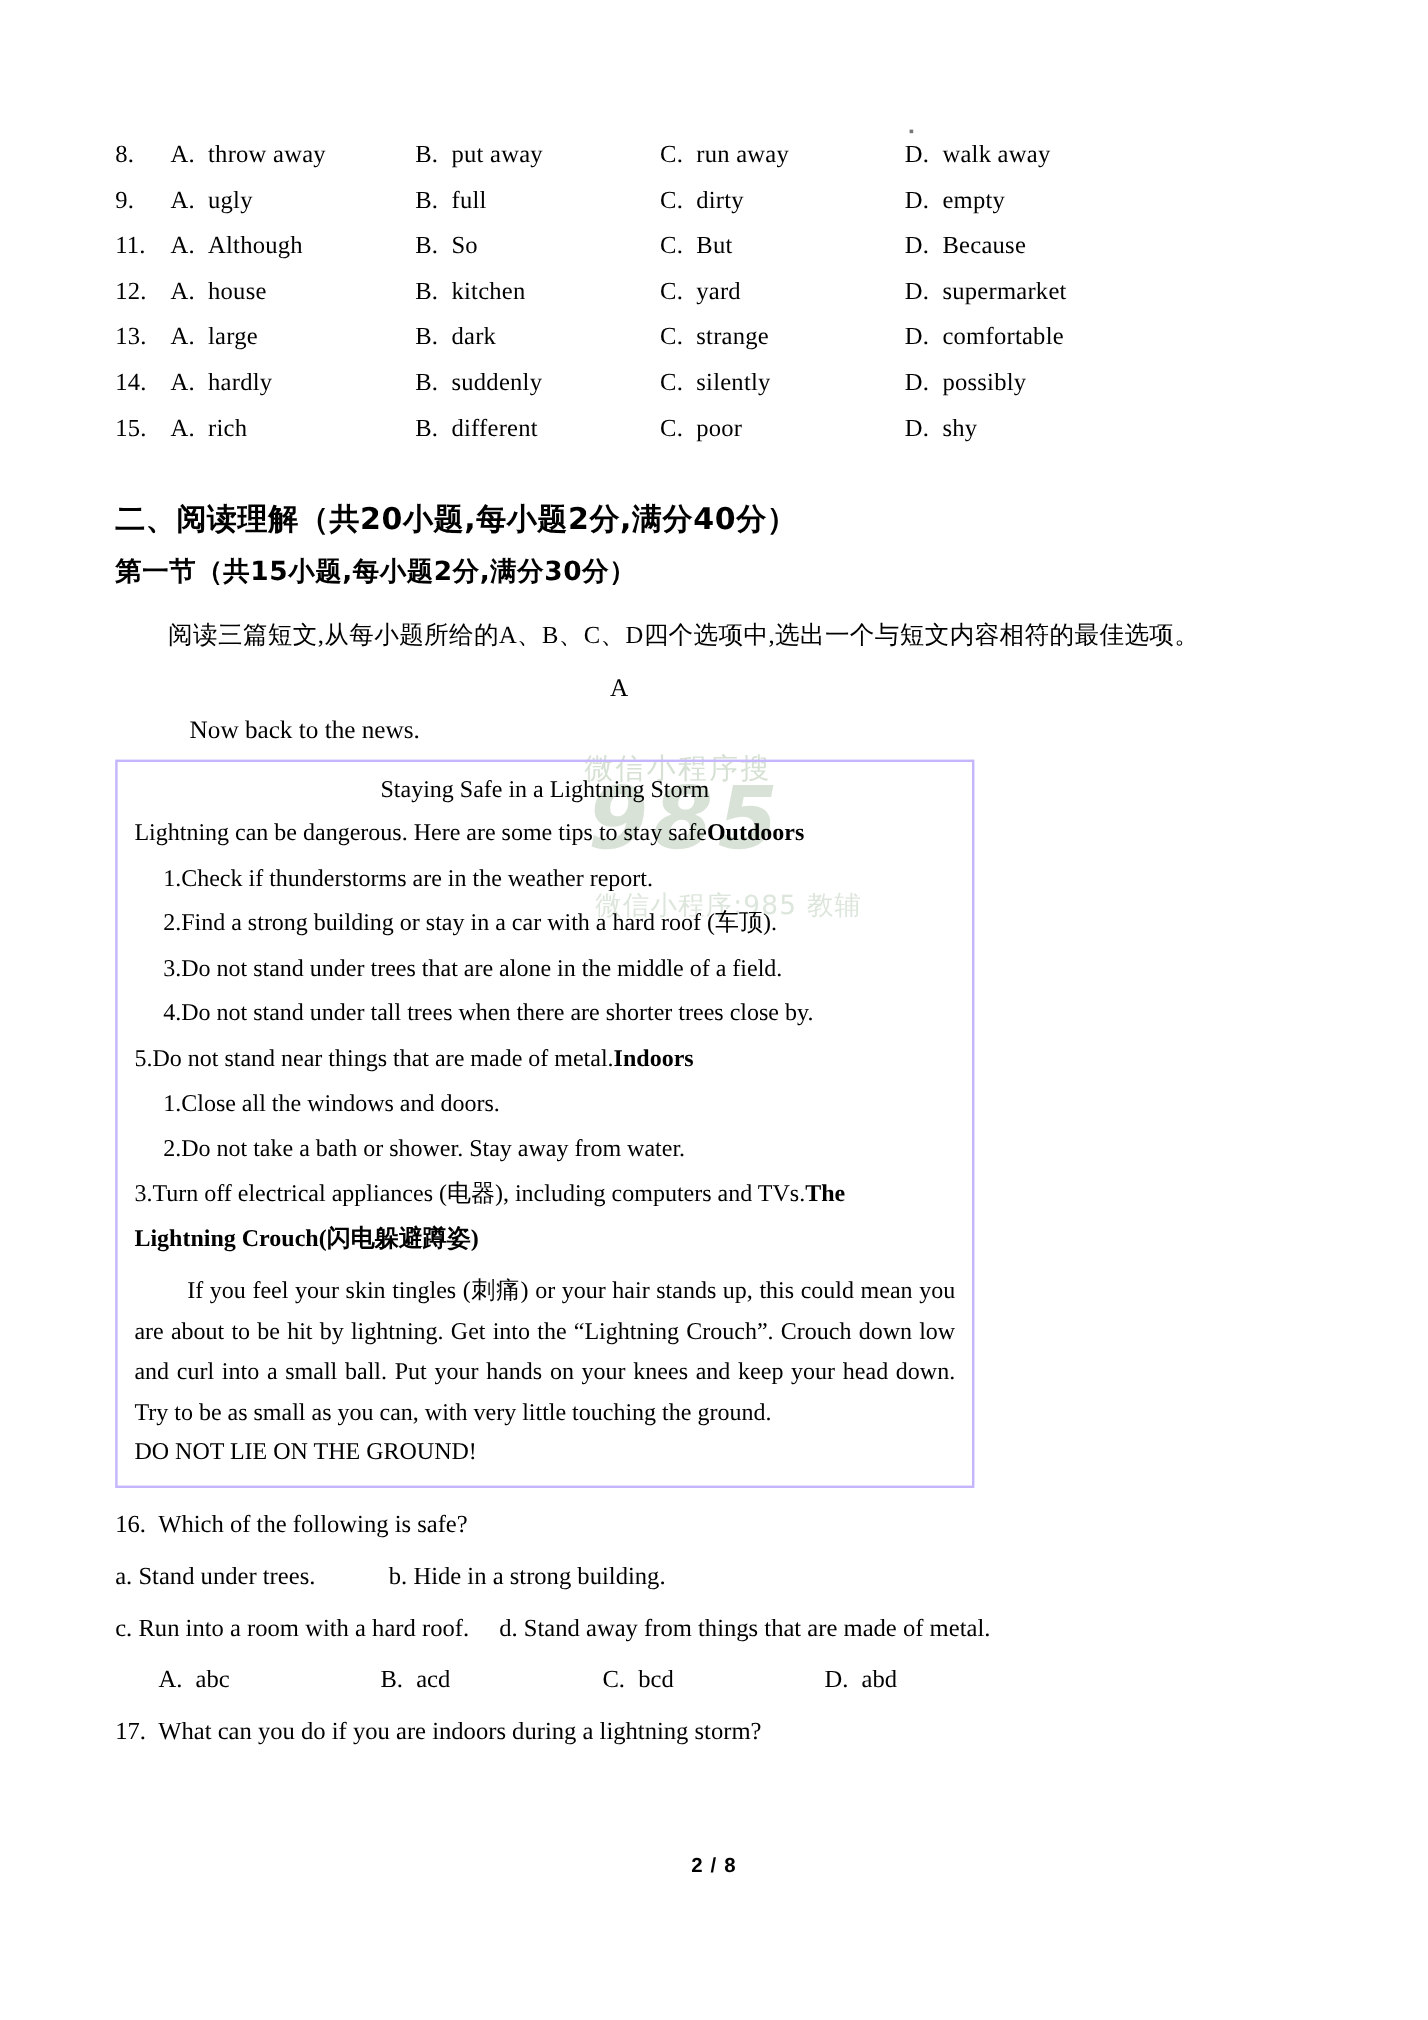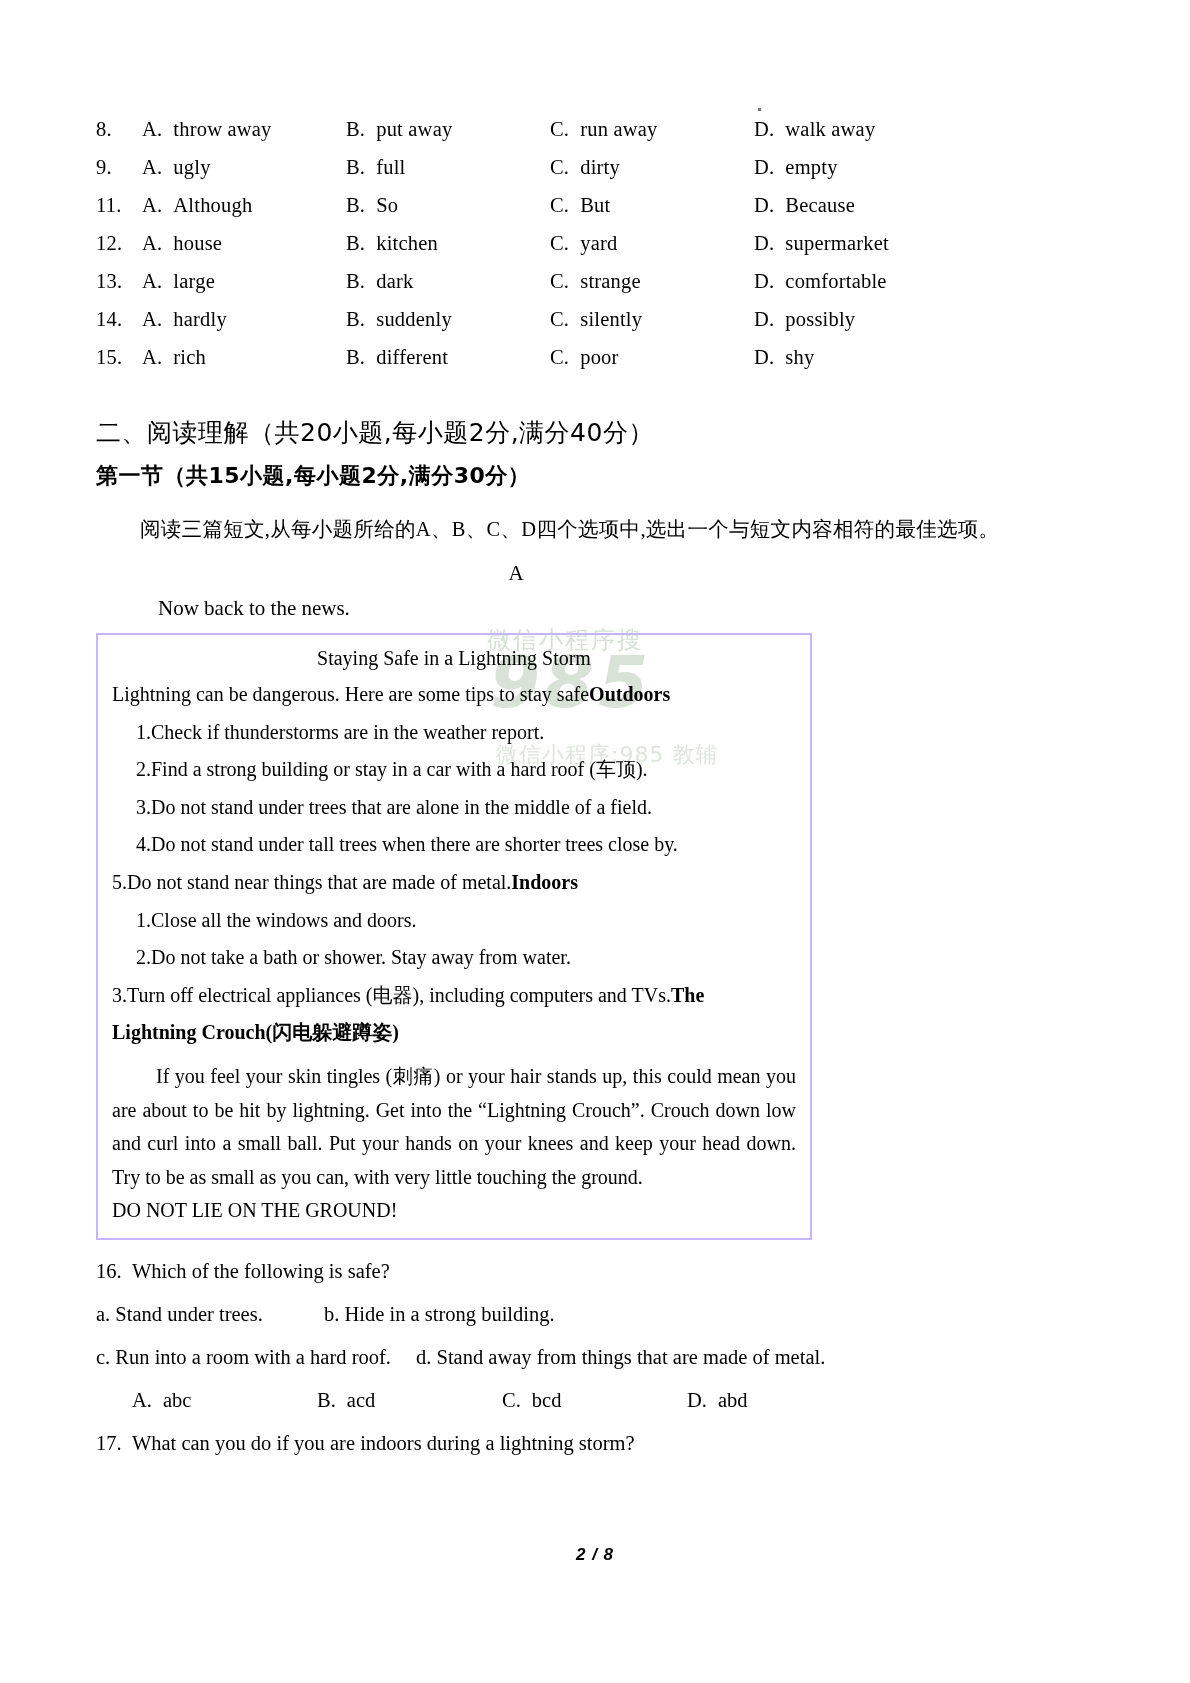--- a/index.html
+++ b/index.html
@@ -46,21 +46,21 @@
   }
   .mc-opt {
     flex: 0 0 204px;
     white-space: nowrap;
   }
   .mc-opt .lab { margin-right: 11px; }
 
   
   .cn-head {
     font-family: "DejaVu Sans", "Liberation Sans", sans-serif;
-    font-weight: normal;
+    font-weight: bold;
     font-size: 25px;
     letter-spacing: 0.5px;
     margin-top: 32px;
     margin-bottom: 12px;
   }
   .cn-sub {
     font-family: "DejaVu Sans", "Liberation Sans", sans-serif;
     font-weight: bold;
     font-size: 22px;
     letter-spacing: 0.5px;
@@ -140,21 +140,20 @@
   .footer {
     position: absolute;
     left: 0;
     top: 1545px;
     width: 1190px;
     text-align: center;
     font-family: "Liberation Sans", sans-serif;
     font-weight: bold;
     font-size: 17px;
     letter-spacing: 1px;
-    font-style: italic;
   }
 
   
   .wm {
     position: absolute;
     pointer-events: none;
     user-select: none;
     color: #cfdccd;
     opacity: 0.85;
     font-family: "DejaVu Sans", sans-serif;

